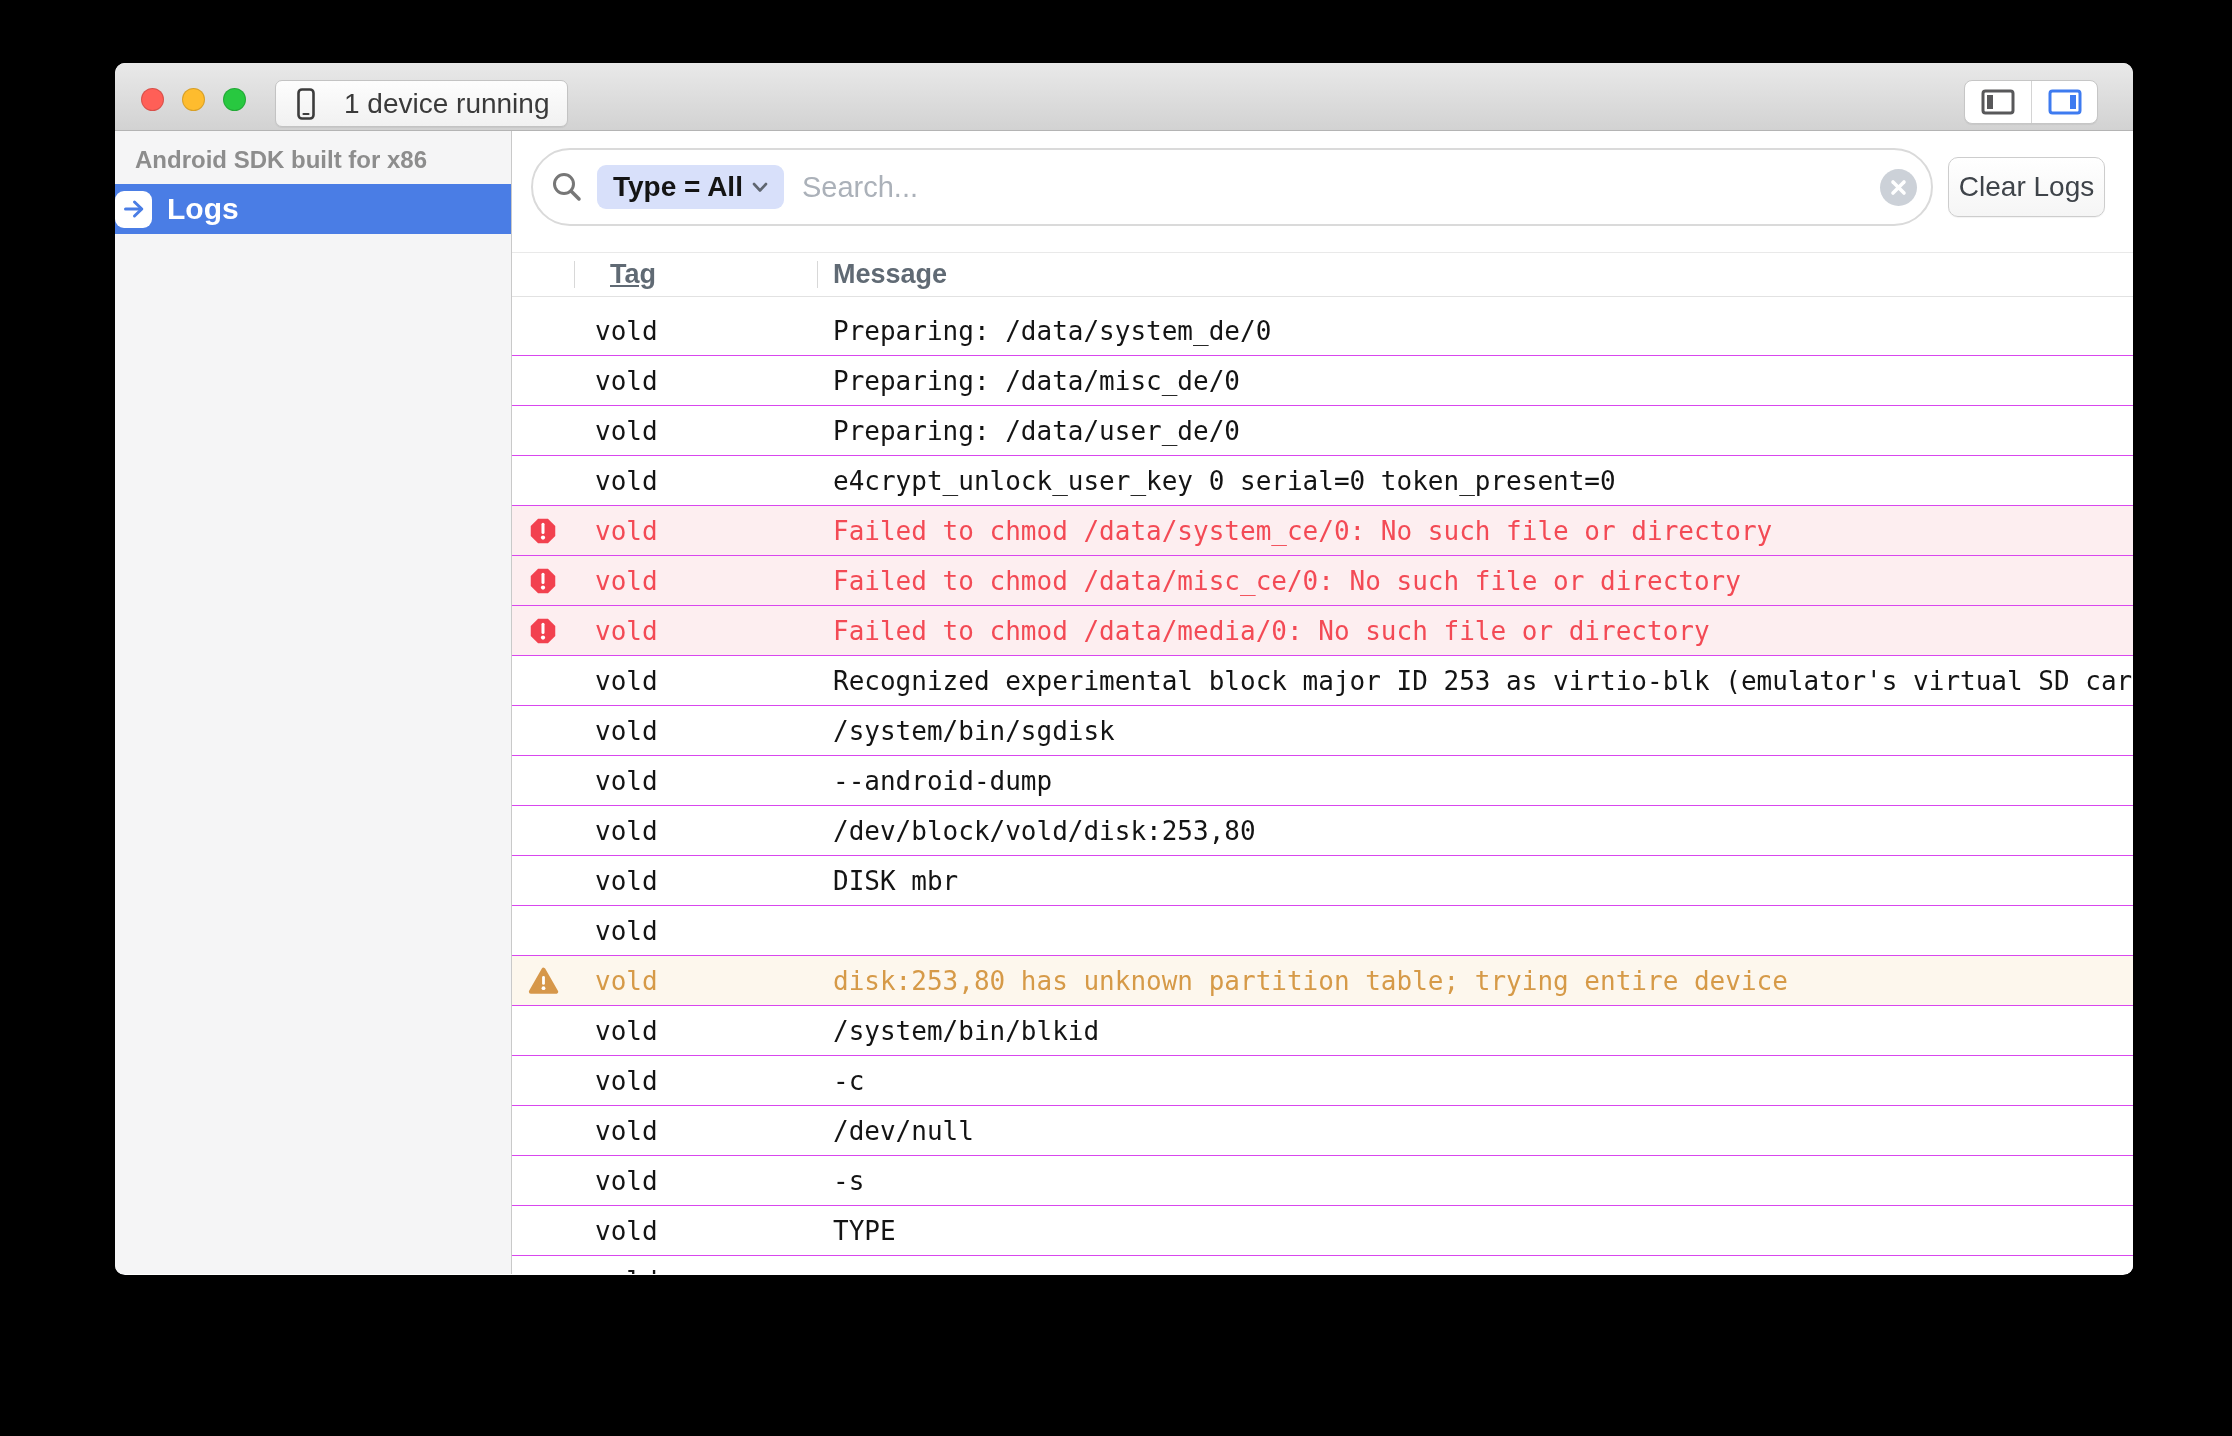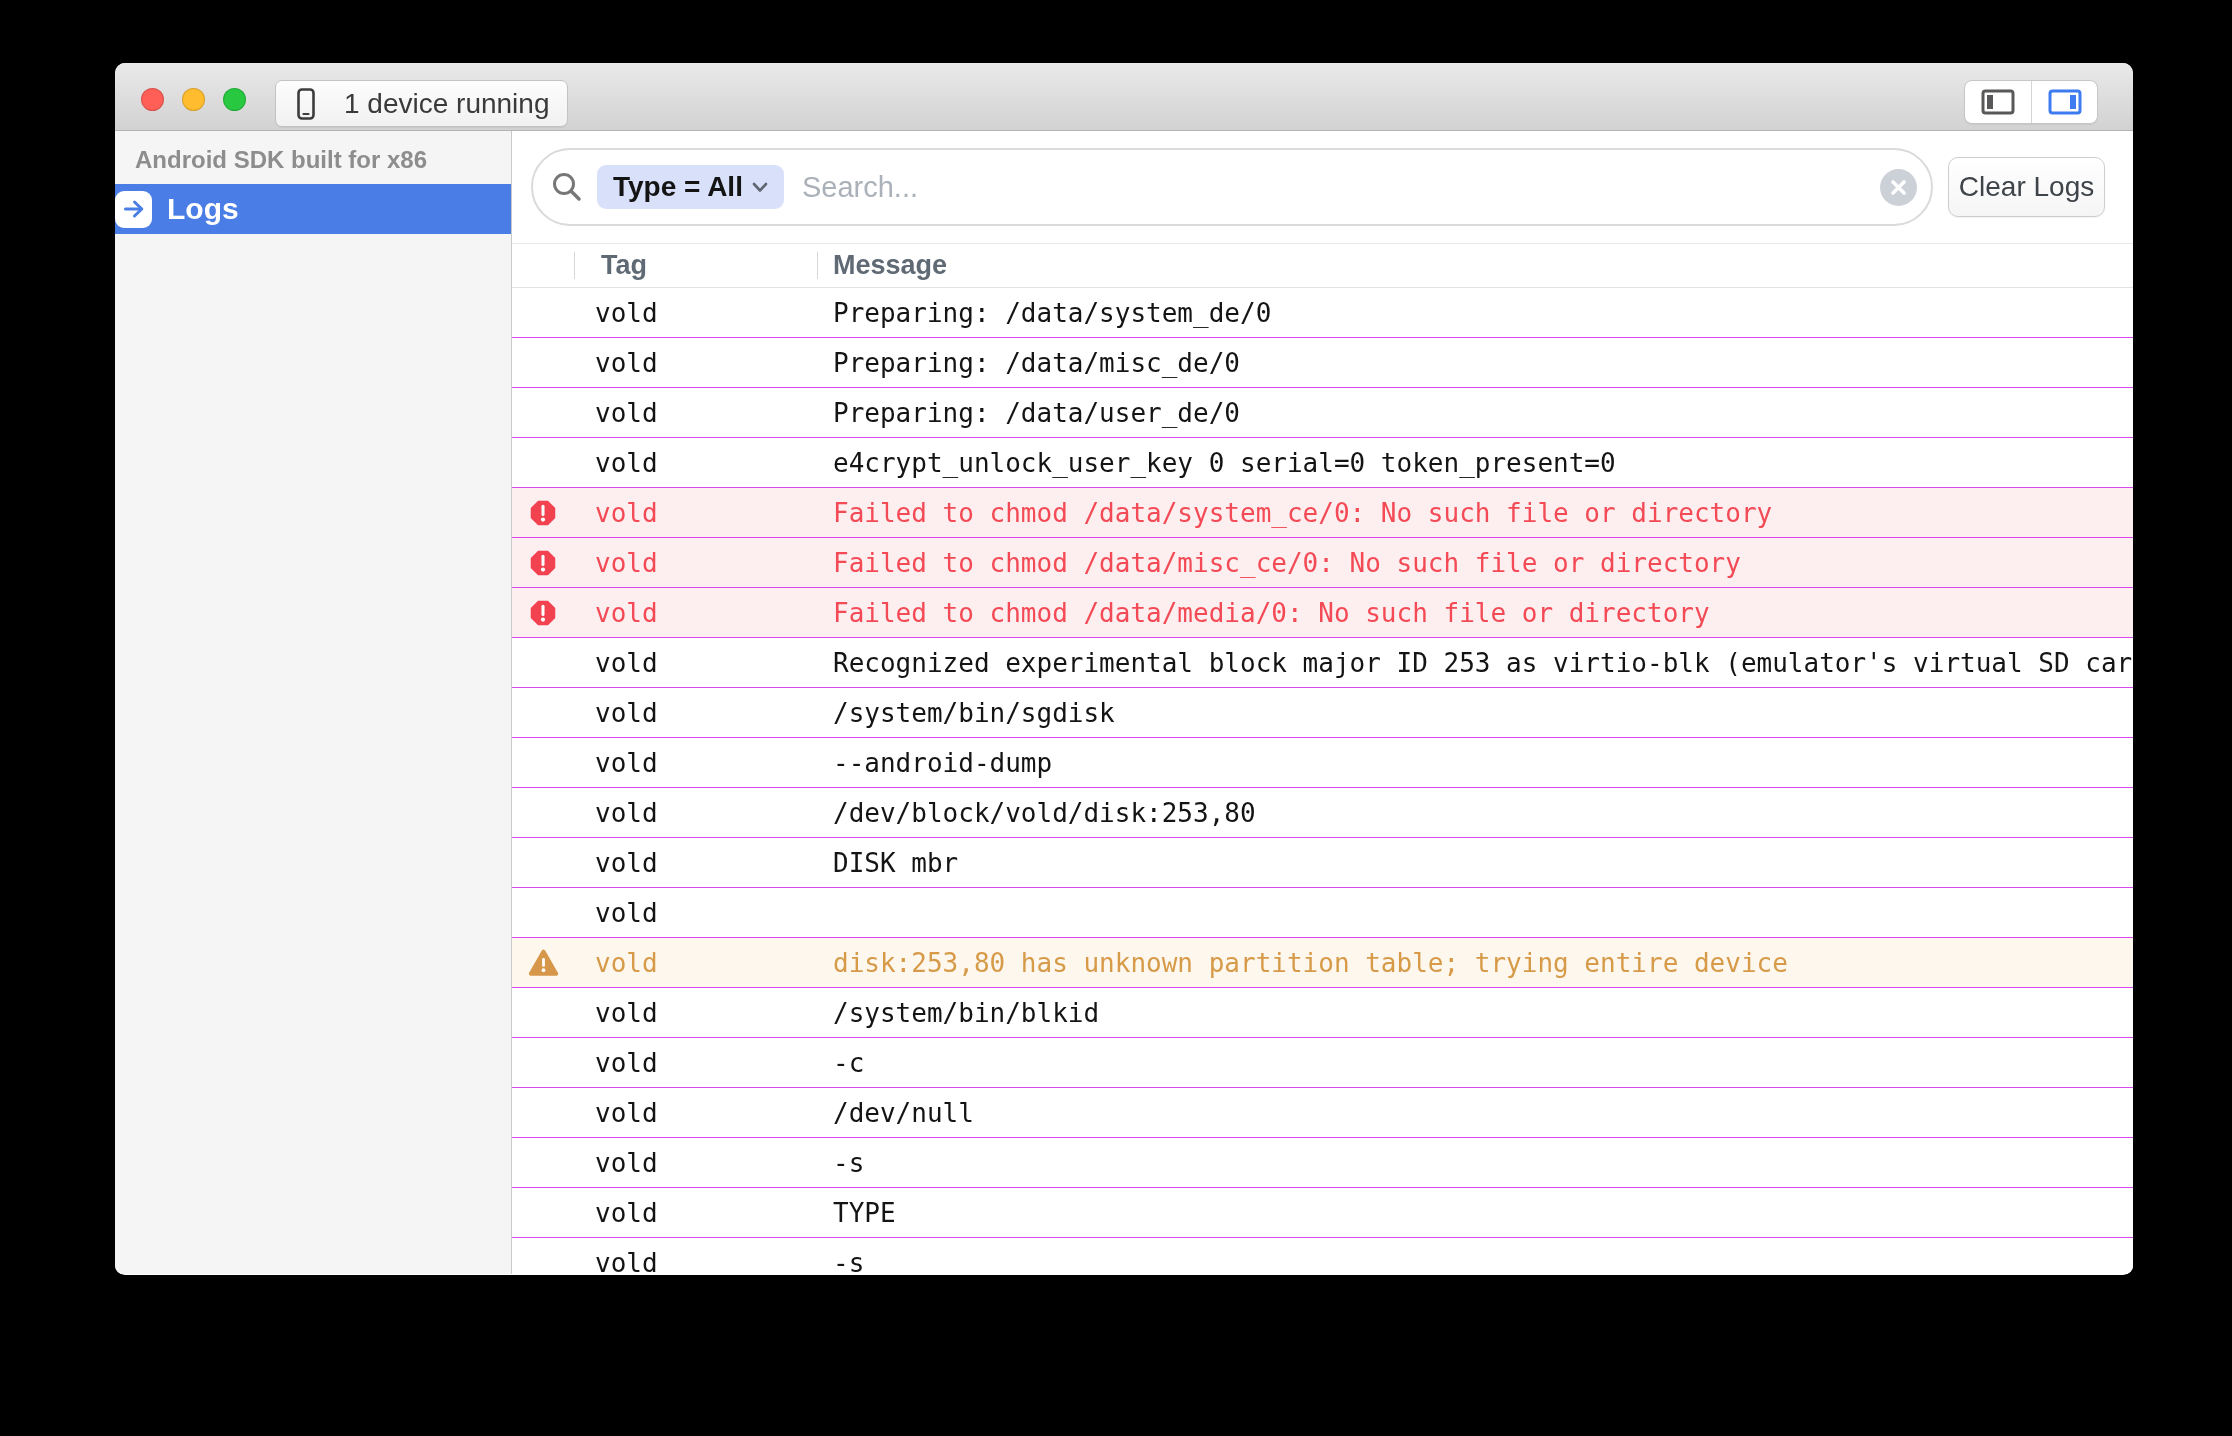--- a/index.html
+++ b/index.html
@@ -43,21 +43,21 @@
   .sidebar-header { padding:15px 0 10px 20px; font-size:24px; font-weight:bold; color:#8d8d8d; }
   .sidebar-item {
     height:50px; display:flex; align-items:center; gap:15px; cursor:pointer;
   }
   .sidebar-item.selected { background:#4a7de5; }
   .logs-icon-box {
     width:37px; height:37px; background:#fff; border-radius:9px;
     display:flex; align-items:center; justify-content:center; flex-shrink:0;
   }
   .sidebar-item-label { color:#fff; font-size:30px; font-weight:bold; }
-  .content { flex:1; display:flex; flex-direction:column; background:#fff; min-width:0; }
+  .content { flex:1; display:flex; flex-direction:column; background:#fff; min-width:0;gap:9px; }
   
   .toolbar { height:112px; display:flex; align-items:center; padding:0 28px 0 19px; gap:15px; flex-shrink:0; }
   .searchfield {
     flex:1; height:78px; border:2px solid #dadada; border-radius:39px;
     display:flex; align-items:center; padding:0 14px 0 16px; background:#fff; min-width:0;
   }
   .filter-token {
     display:inline-flex; align-items:center; gap:9px; margin-left:12px;
     background:#d8e0fa; border-radius:9px; padding:6px 16px; cursor:pointer; flex-shrink:0;
   }
@@ -77,21 +77,21 @@
     color:#3f444a; cursor:pointer; flex-shrink:0; box-shadow:0 1px 1px rgba(0,0,0,.05);
   }
   
   .thead {
     height:45px; display:flex; align-items:center; flex-shrink:0;
     border-top:1px solid #e9e9e9; border-bottom:1px solid #e2e2e2;
     font-size:27px; font-weight:600; color:#606a74;
   }
   .col { position:relative; height:100%; display:flex; align-items:center; }
   .icon-col { width:62px; flex-shrink:0; justify-content:center; }
-  .tag-col { width:243px; flex-shrink:0; padding-left:27px; }
+  .tag-col { width:243px; flex-shrink:0; padding-left:36px;text-decoration:underline; }
   .msg-col { flex:1; padding-left:16px; min-width:0; }
   .thead .tag-col::before, .thead .msg-col::before {
     content:""; position:absolute; left:0; top:8px; bottom:8px; width:1px; background:#d8d8d8;
   }
   .rows { flex:1; overflow:hidden; }
   .row {
     height:50px; display:flex; align-items:center; border-bottom:1px solid #d946ef;
     font-family:"DejaVu Sans Mono", monospace; font-size:26px; color:#141414;
     cursor:default; background:#fff;
   }

